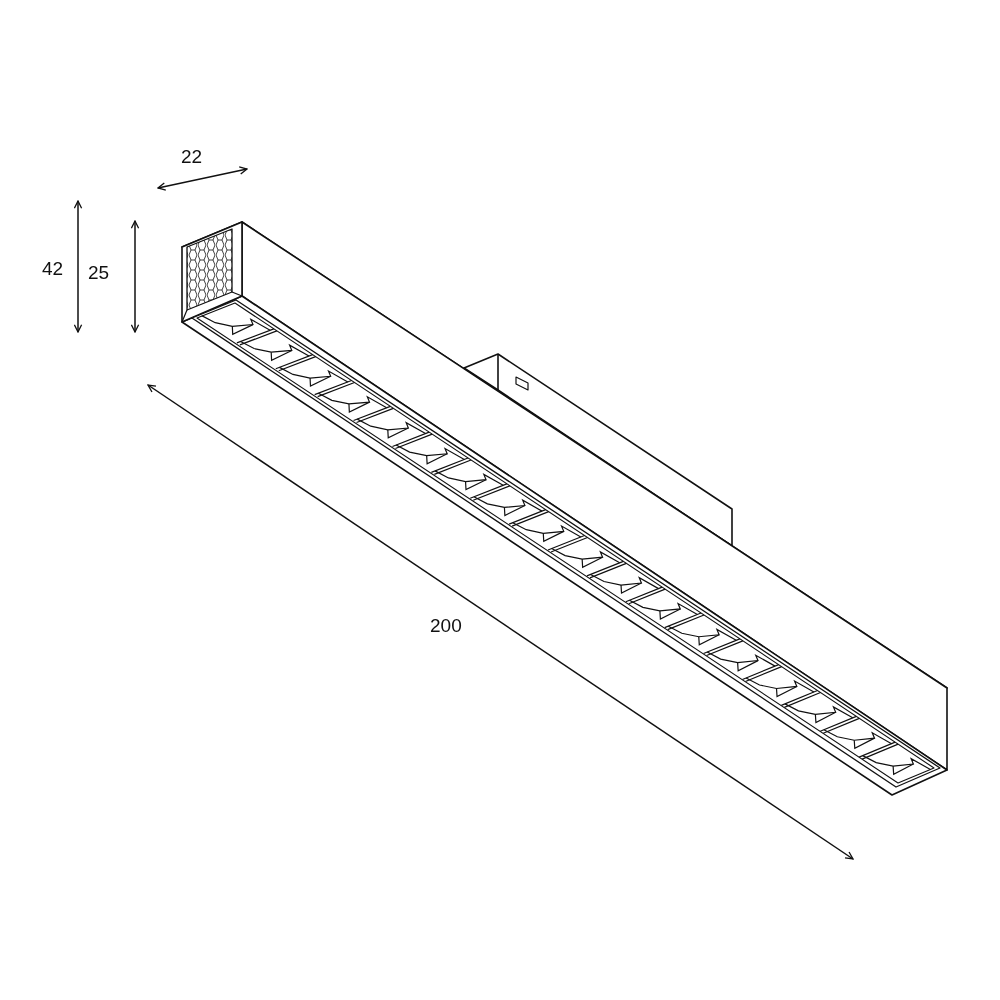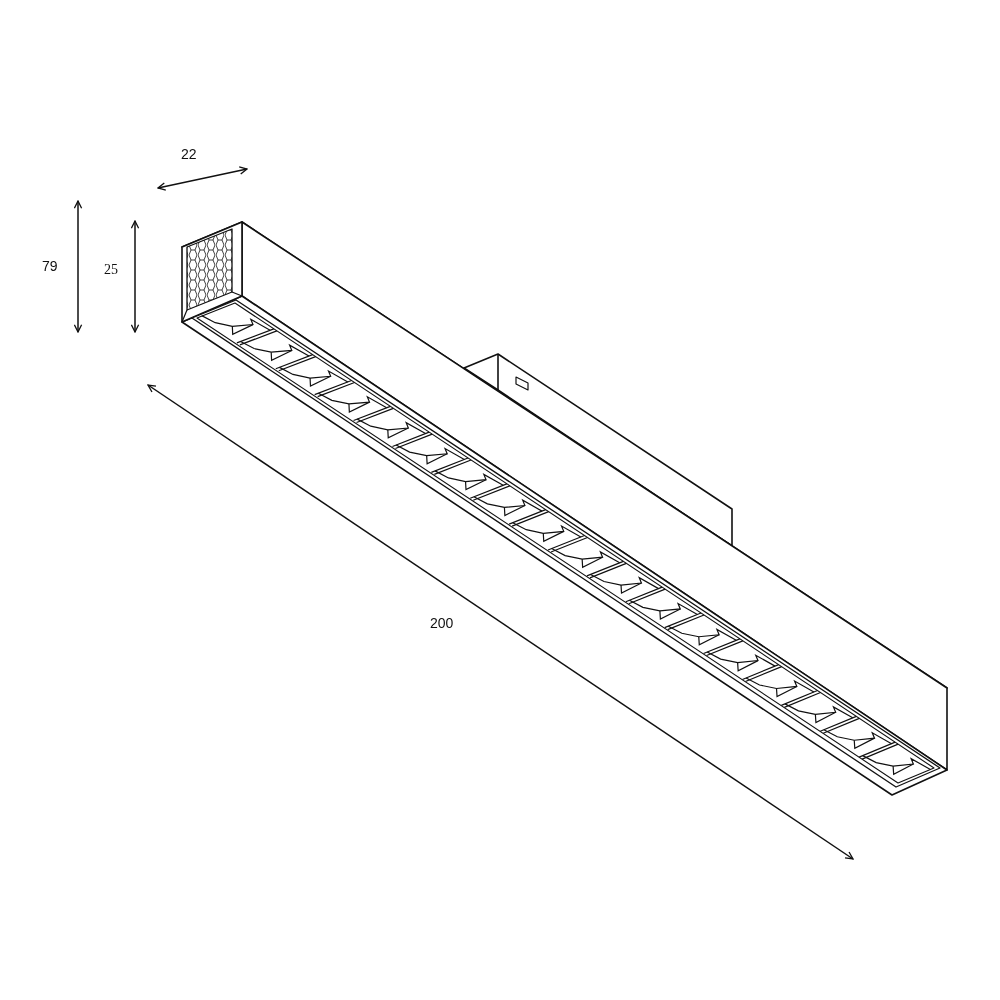--- a/index.html
+++ b/index.html
@@ -1,21 +1,21 @@
 <!DOCTYPE html>
 <html><head>
 <meta charset="utf-8">
 <style>
   html, body { margin:0; padding:0; background:#ffffff; }
   body { width:1000px; height:1000px; position:relative; overflow:hidden; font-family:"Liberation Sans", sans-serif; }
   #drawing { position:absolute; left:0; top:0; width:1000px; height:1000px; }
-  .dim-label { position:absolute; font-family:"Liberation Sans", sans-serif; font-size:14px; color:#111; line-height:1; }
+  .dim-label { position:absolute; font-family:"Liberation Sans", sans-serif; font-size:19px; color:#111; line-height:1; }
   #lbl-22 { left:181px; top:147px; }
   #lbl-42 { left:42px; top:259px; }
-  #lbl-25 { left:104px; top:263px;font-family:Liberation Serif, serif; }
+  #lbl-25 { left:88px; top:263px; }
   #lbl-327 { left:430px; top:616px; }
   svg line, svg polygon, svg polyline, svg path { vector-effect: non-scaling-stroke; }
 </style>
 </head>
 <body>
 
 <svg id="drawing" viewBox="0 0 1000 1000" xmlns="http://www.w3.org/2000/svg">
   <defs>
     <marker id="arr" viewBox="0 0 10 10" refX="9" refY="5" markerWidth="9" markerHeight="9" orient="auto-start-reverse" markerUnits="userSpaceOnUse">
       <polyline points="1,1 9,5 1,9" fill="none" stroke="#111" stroke-width="1.3"></polyline>
@@ -121,15 +121,15 @@
       <polyline points="823.8333333333333,729.7333333333332 837.3030555555555,736.7530555555555 854.2393055555555,740.2393055555555 874.498611111111,738.148611111111 872.2795833333333,732.7795833333333 891.5611111111111,743.661111111111"></polyline>
       <polyline points="854.2393055555555,740.2393055555555 854.7993055555555,748.3993055555555 874.498611111111,738.148611111111"></polyline>
       <line x1="859.1111111111111" y1="757.1111111111111" x2="895.1666666666666" y2="742.1666666666666"></line>
       <line x1="862.1111111111111" y1="759.1111111111111" x2="898.1666666666666" y2="744.1666666666666"></line>
       <polyline points="862.7166666666667,755.6166666666667 876.1836111111111,762.6336111111111 893.10875,766.10875 913.3458333333333,763.9958333333333 911.12125,758.62125 930.4,769.5"></polyline>
       <polyline points="893.10875,766.10875 893.6798611111111,774.2798611111111 913.3458333333333,763.9958333333333"></polyline>
     </g>
 </svg>
 
 <div class="dim-label" id="lbl-22">22</div>
-<div class="dim-label" id="lbl-42">79</div>
+<div class="dim-label" id="lbl-42">42</div>
 <div class="dim-label" id="lbl-25">25</div>
 <div class="dim-label" id="lbl-327">200</div>
 
 </body></html>

